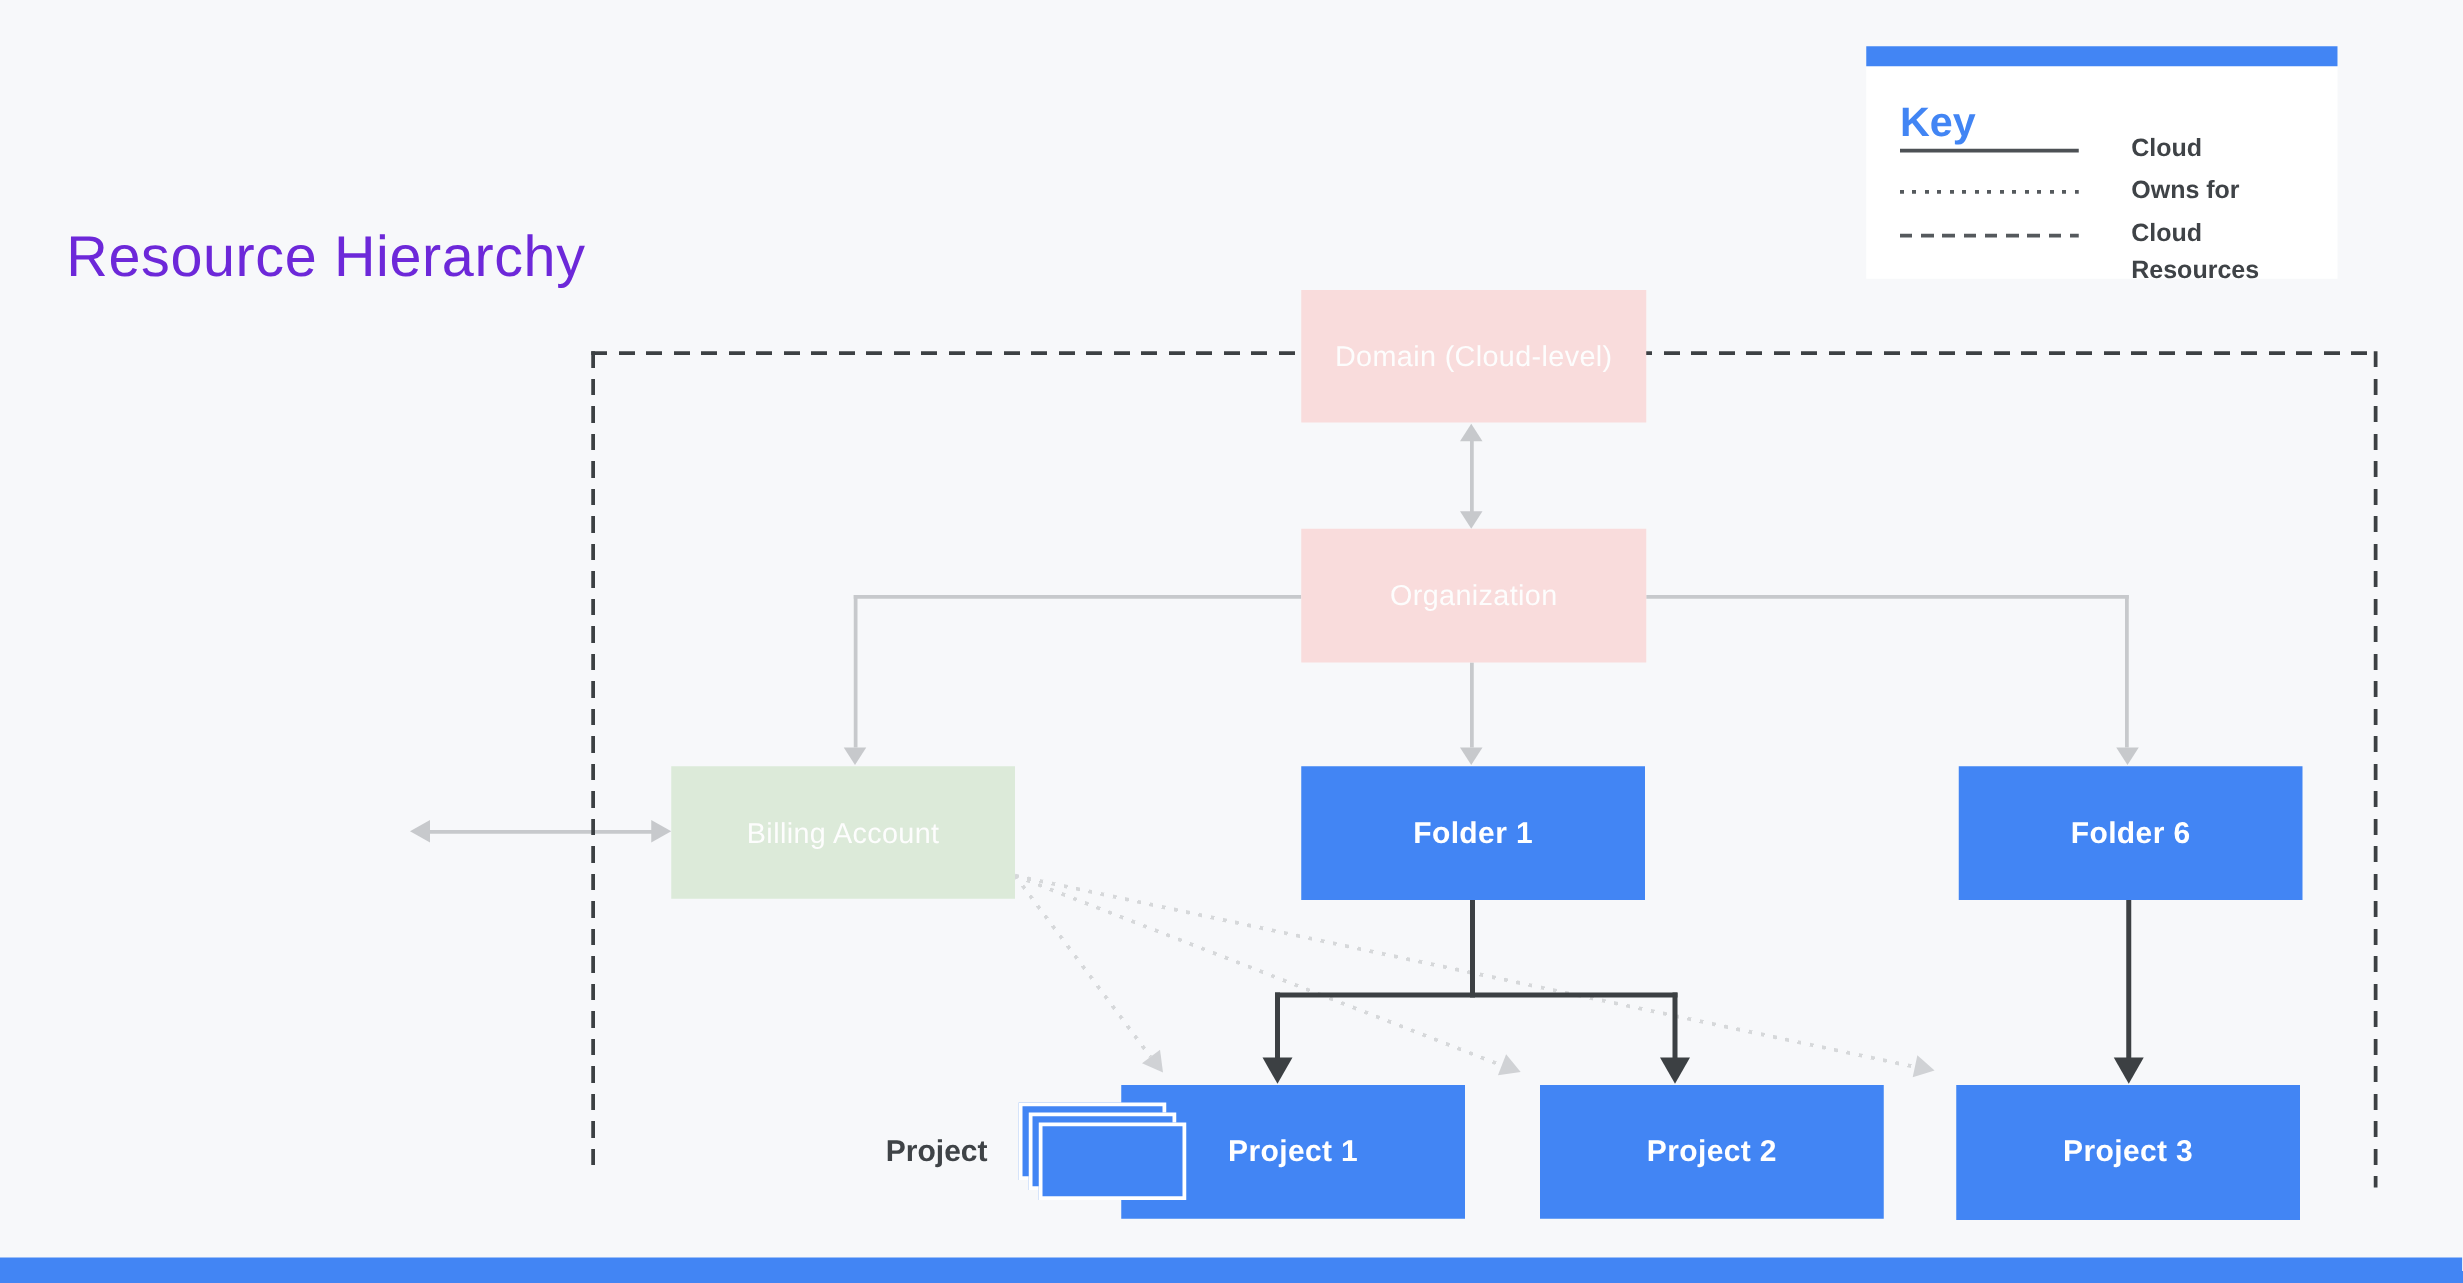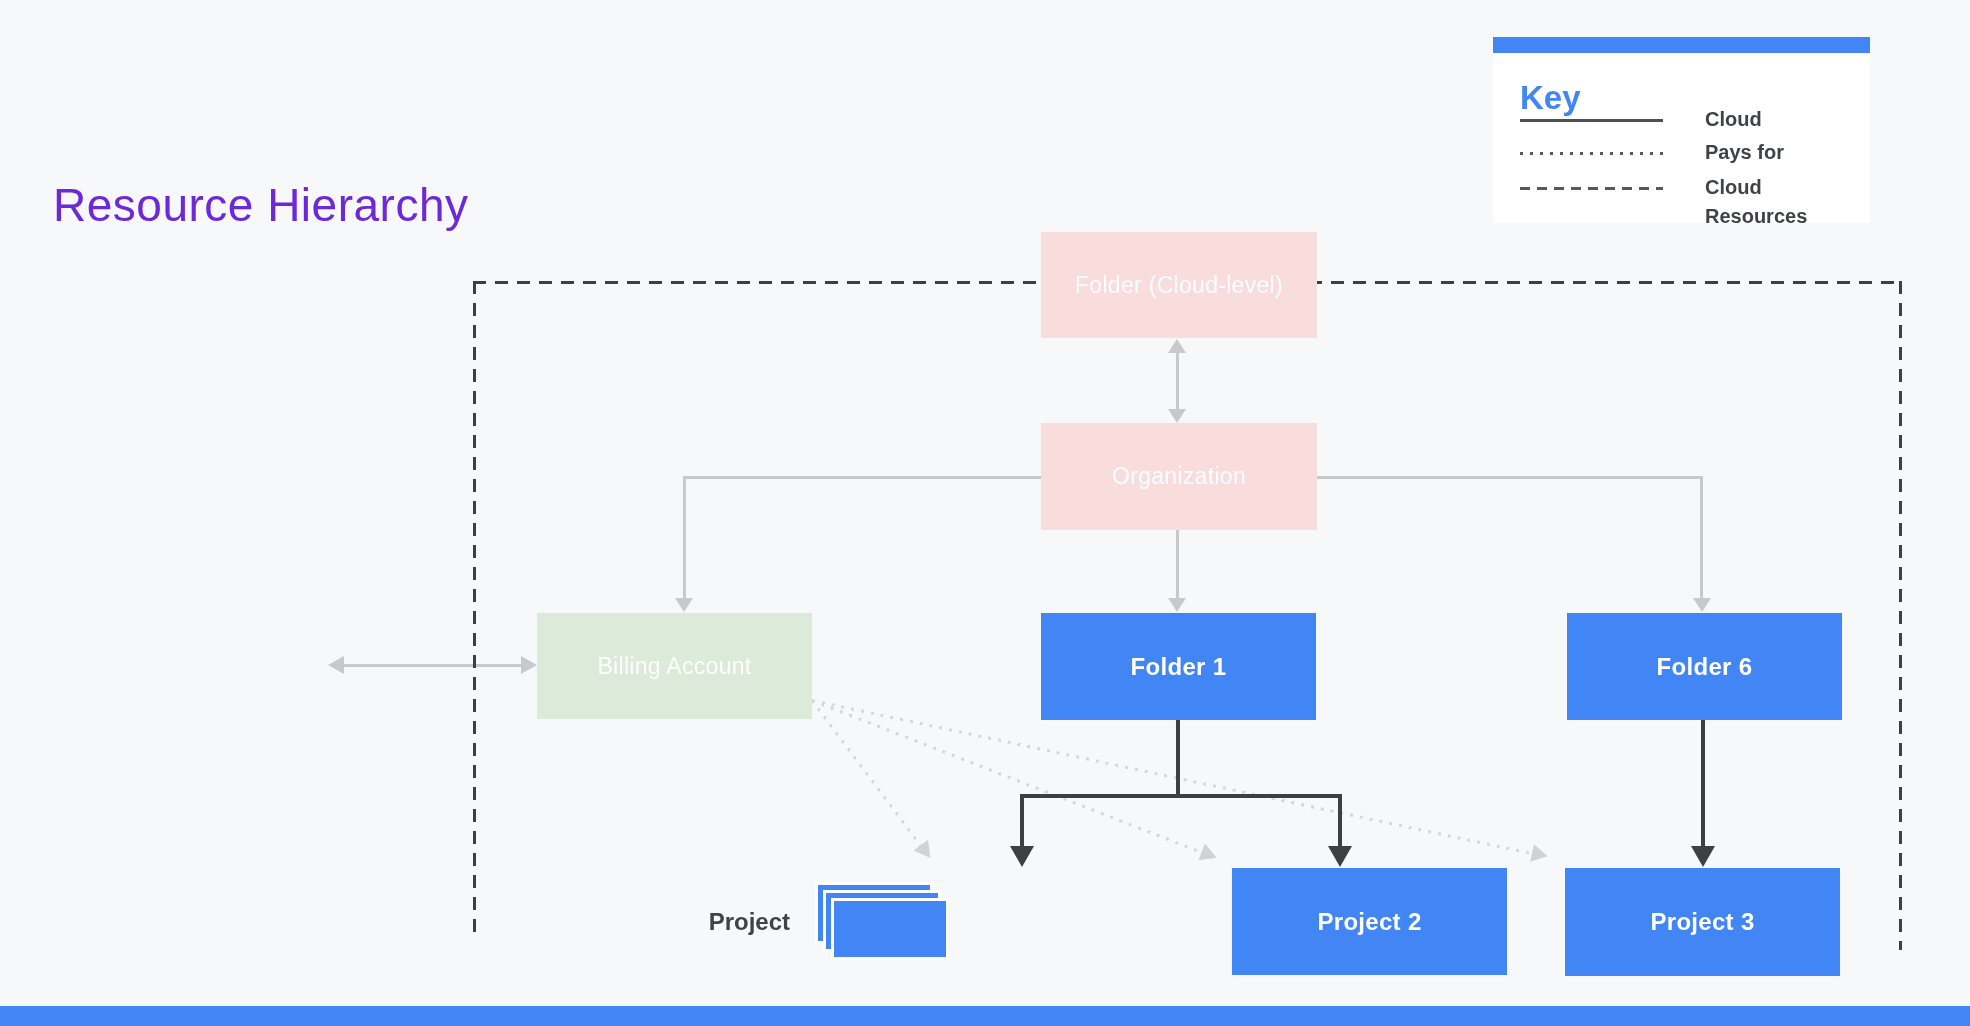--- a/index.html
+++ b/index.html
@@ -123,33 +123,36 @@
   <div>
     <div class="dline" style="left:1701px;top:720px;width:4px;height:128px;"></div>
     <div class="ah ah-down-dark" style="left:1691px;top:846px;"></div>
   </div>
 
   <div class="dotline" style="left:812px;top:699px;width:181px;transform:rotate(53.2deg);"></div>
   <div class="dotline" style="left:812px;top:699px;width:418px;transform:rotate(21.3deg);"></div>
   <div class="dotline" style="left:812px;top:699px;width:736px;transform:rotate(12deg);"></div>
 
   <div class="node pastel pink" style="left:1041px;top:232px;width:276px;height:106px;">
-    <span>Folder (Cloud-level)</span>
+    <span>Domain (Cloud-level)</span>
   </div>
   <div class="node pastel pink" style="left:1041px;top:423px;width:276px;height:107px;">
     <span>Organization</span>
   </div>
   <div class="node pastel green" style="left:537px;top:613px;width:275px;height:106px;">
     <span>Billing Account</span>
   </div>
   <div class="node blue" style="left:1041px;top:613px;width:275px;height:107px;">
     <span>Folder 1</span>
   </div>
   <div class="node blue" style="left:1567px;top:613px;width:275px;height:107px;">
     <span>Folder 6</span>
+  </div>
+  <div class="node blue" style="left:897px;top:868px;width:275px;height:107px;">
+    <span>Project 1</span>
   </div>
   <div class="node blue" style="left:1232px;top:868px;width:275px;height:107px;">
     <span>Project 2</span>
   </div>
   <div class="node blue" style="left:1565px;top:868px;width:275px;height:108px;">
     <span>Project 3</span>
   </div>
 
   <div class="labels-caption">Project</div>
   <div class="tagstack">
@@ -159,21 +162,21 @@
   </div>
 
   <div class="keybox">
     <div class="topbar"></div>
     <div class="ktitle">Key</div>
 
     <div class="kline solid" style="top:82px;"></div>
     <div class="klabel" style="top:68px;">Cloud</div>
 
     <div class="kline dotted" style="top:115px;"></div>
-    <div class="klabel" style="top:101px;">Pays for</div>
+    <div class="klabel" style="top:101px;">Owns for</div>
 
     <div class="kline dashed" style="top:150px;"></div>
     <div class="klabel" style="top:136px;width:140px;">Cloud Resources</div>
   </div>
 
   <div class="bottombar"></div>
 
 </div>
 
 </body></html>

